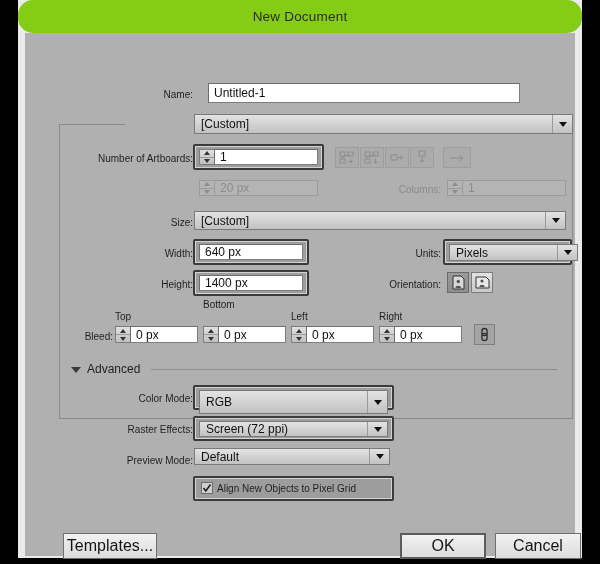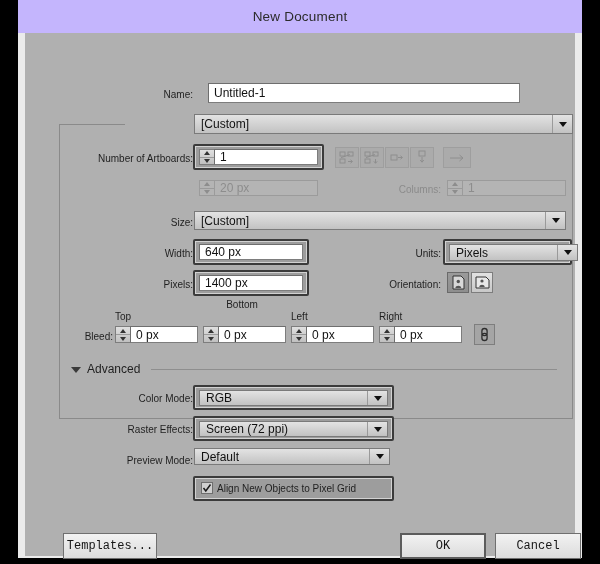--- a/index.html
+++ b/index.html
@@ -11,22 +11,22 @@
     color:#1a1a1a;
     -webkit-font-smoothing:antialiased;
   }
   .dialog{
     position:absolute;left:18px;top:0;width:564px;height:558px;
     background:#ebebeb;
     box-sizing:border-box;
   }
   .titlebar{
     position:absolute;left:0;top:0;width:564px;height:33px;
-    background:#c4b5fd;
-    display:flex;align-items:center;justify-content:center;
+    background:#84cc16;
+    display:flex;align-items:center;justify-content:center;border-radius:15px;
   }
   .titlebar .title{
     font-size:13.5px;color:#2b2b2b;letter-spacing:.2px;
   }
   .panel{
     position:absolute;left:7px;top:33px;width:550px;height:523px;
     background:#b0b0b0;
   }
 
   
@@ -107,21 +107,21 @@
   }
   .iconbtn.light{background:linear-gradient(#e2e2e2,#c8c8c8);border:1px solid #7d7d7d;}
   .iconbtn.dis{background:#ababab;border:1px solid #9e9e9e;}
 
   
   .btn{
     position:absolute;box-sizing:border-box;
     background:linear-gradient(#f2f2f2,#dcdcdc);
     border:1px solid #6f6f6f;
     display:flex;align-items:center;justify-content:center;
-    font-size:12px;color:#151515;font-family:Liberation Mono, monospace;
+    font-size:16px;color:#151515;
   }
   .btn.default{
     border:2px solid #5c5c5c;
   }
 
   
   .cbox{
     position:absolute;width:12px;height:12px;box-sizing:border-box;
     background:#cfcfcf;border:1px solid #6e6e6e;
   }
@@ -244,42 +244,42 @@
 
     <div class="lbl" style="left:322px;top:215px;width:94px;">Units:</div>
     <div class="focus" style="left:418px;top:206px;width:129px;height:26px;"></div>
     <div class="combo" style="left:424px;top:211px;width:129px;height:17px;">
       <span>Pixels</span>
       <span class="arrowbox">
           <i class="tri-down"></i>
         </span>
     </div>
 
-    <div class="lbl" style="left:40px;top:246px;width:128px;">Pixels:</div>
+    <div class="lbl" style="left:40px;top:246px;width:128px;">Height:</div>
     <div class="focus" style="left:168px;top:237px;width:116px;height:26px;"></div>
     <div class="textfield" style="left:174px;top:242px;width:104px;height:16px;">1400 px</div>
 
     <div class="lbl" style="left:290px;top:246px;width:126px;">Orientation:</div>
     <div class="iconbtn active" style="left:422px;top:239px;width:22px;height:21px;">
       <svg width="13" height="15" viewBox="0 0 13 15">
         <path d="M1 1 h8 l3 3 v10 h-11 z" fill="#d8d8d8" stroke="#333"></path>
         <circle cx="6.3" cy="6.5" r="1.7" fill="#555"></circle>
         <path d="M3.4 13 c0 -3 5.8 -3 5.8 0 z" fill="#555"></path>
       </svg>
     </div>
     <div class="iconbtn light" style="left:446px;top:239px;width:22px;height:21px;">
       <svg width="15" height="13" viewBox="0 0 15 13">
         <path d="M1 1 h10 l3 3 v8 h-13 z" fill="#e8e8e8" stroke="#333"></path>
         <circle cx="7" cy="5" r="1.6" fill="#555"></circle>
         <path d="M4.3 11 c0 -3 5.4 -3 5.4 0 z" fill="#555"></path>
       </svg>
     </div>
 
     <div class="lbl" style="left:90px;top:278px;width:78px;text-align:left;">Top</div>
-    <div class="lbl" style="left:178px;top:266px;width:78px;text-align:center;">Bottom</div>
+    <div class="lbl" style="left:178px;top:266px;width:78px;text-align:left;">Bottom</div>
     <div class="lbl" style="left:266px;top:278px;width:78px;text-align:left;">Left</div>
     <div class="lbl" style="left:354px;top:278px;width:78px;text-align:left;">Right</div>
 
     <div class="lbl" style="left:10px;top:298px;width:78px;">Bleed:</div>
 
     <div class="spin" style="left:90px;top:293px;height:17px;">
       <div class="half top">
           <i class="tri-up-s"></i>
         </div>
       <div class="half">
@@ -324,21 +324,21 @@
         <path d="M4.5 13.5 a2.6 2.6 0 0 1 -2.6 -2.6 v-2 a2.6 2.6 0 0 1 5.2 0 v2 a2.6 2.6 0 0 1 -2.6 2.6 z" fill="none" stroke="#2d2d2d" stroke-width="1.3"></path>
       </svg>
     </div>
 
     <i class="tri-collapse" style="left:46px;top:334px;"></i>
     <div class="lbl" style="left:62px;top:329px;width:90px;text-align:left;font-size:12px;">Advanced</div>
     <div class="sep" style="left:126px;top:336px;width:406px;"></div>
 
     <div class="lbl" style="left:10px;top:360px;width:158px;">Color Mode:</div>
     <div class="focus" style="left:168px;top:352px;width:201px;height:25px;"></div>
-    <div class="combo" style="left:174px;top:357px;width:189px;height:16px;">
+    <div class="combo" style="left:174px;top:357px;width:189px;height:24px;">
       <span>RGB</span>
       <span class="arrowbox">
           <i class="tri-down"></i>
         </span>
     </div>
 
     <div class="lbl" style="left:10px;top:391px;width:158px;">Raster Effects:</div>
     <div class="focus" style="left:168px;top:383px;width:201px;height:25px;"></div>
     <div class="combo" style="left:174px;top:388px;width:189px;height:16px;">
       <span>Screen (72 ppi)</span>

